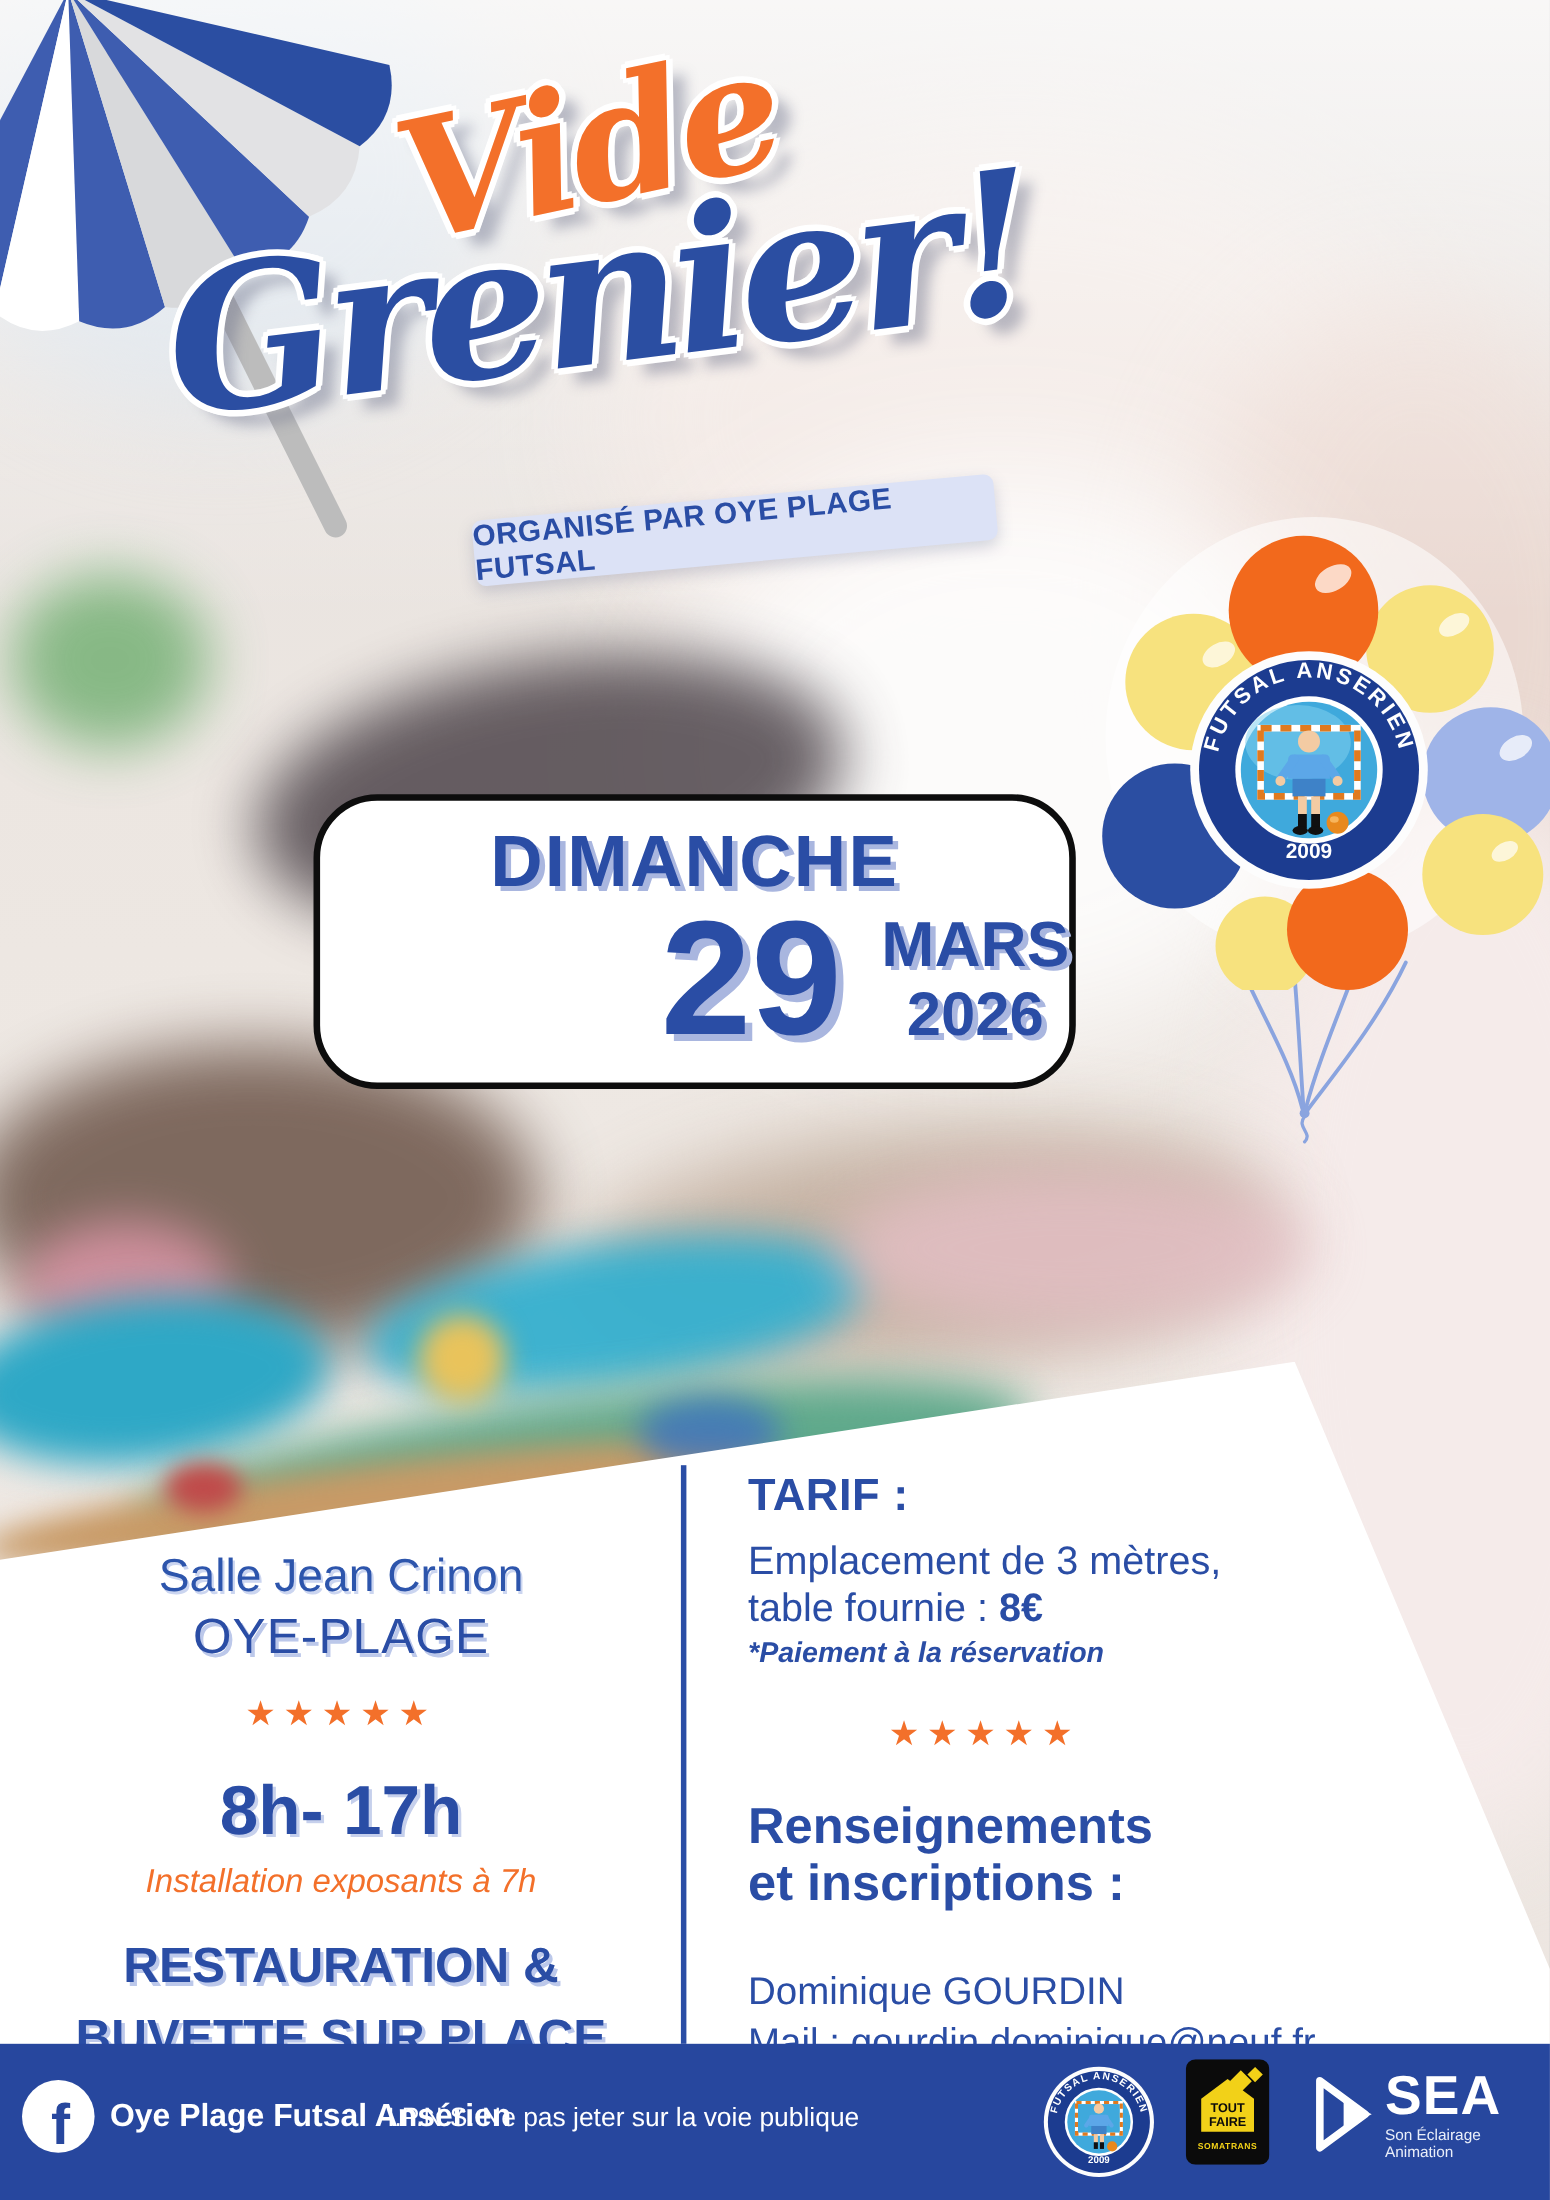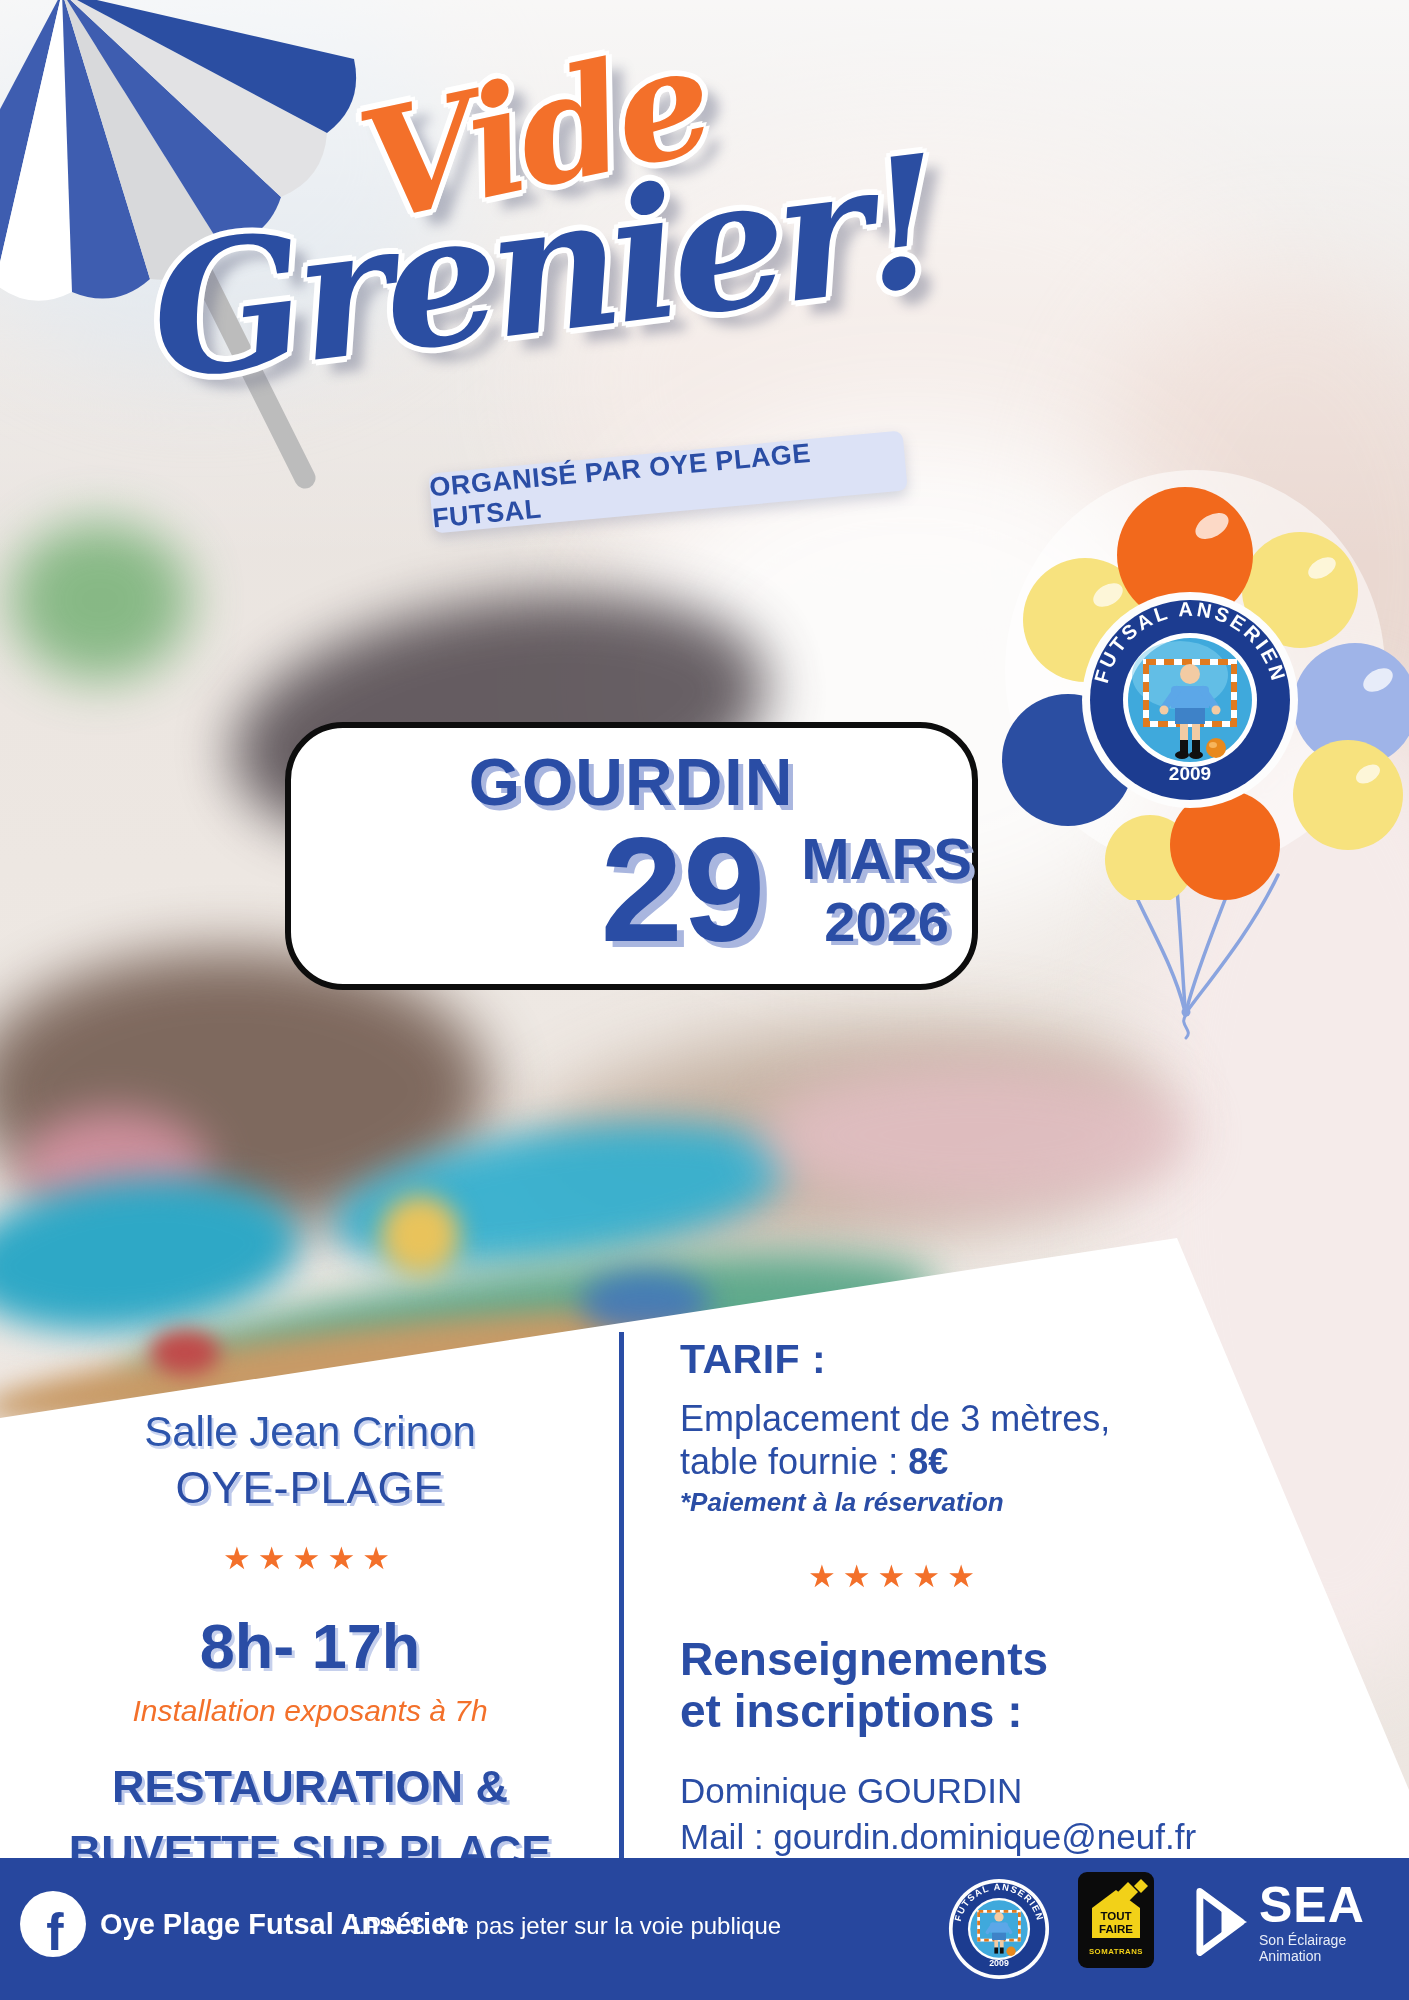--- a/index.html
+++ b/index.html
@@ -37,21 +37,21 @@
   .hours{font-size:63px;font-weight:bold;margin-top:34px;text-shadow:3px 3px 0 #C6D0EC;}
   .setup{font-style:italic;font-size:30px;color:#F3702A;margin-top:12px;}
   .food{font-size:45px;font-weight:bold;line-height:1.45;margin-top:26px;text-shadow:3px 3px 0 #BCC8EA;text-align:center;}
   .rightcol{left:680px;top:1336px;width:660px;text-align:left;z-index:5;color:#2A4DA5;}
   .tarif{font-size:41px;font-weight:bold;letter-spacing:.5px;}
   .tline{font-size:36px;margin-top:14px;line-height:1.2;}
   .tprice{font-weight:bold;}
   .tnote{font-size:26px;font-weight:bold;font-style:italic;margin-top:4px;}
   .rstars{margin-top:40px;margin-left:128px;margin-bottom:0;}
   .rhead{font-size:46px;font-weight:bold;line-height:1.12;margin-top:40px;}
-  .cname{font-size:35px;margin-top:34px;}
+  .cname{font-size:35px;margin-top:54px;}
   .cmail{font-size:35px;margin-top:6px;}
   .footer{left:0;top:1858px;width:1409px;height:142px;background:#27479E;z-index:6;}
   .fbcircle{left:20px;top:1891px;width:66px;height:66px;border-radius:50%;background:#fff;z-index:7;
             display:flex;align-items:flex-end;justify-content:center;overflow:hidden;}
   .fbf{font-family:"Liberation Sans",sans-serif;font-weight:bold;font-size:52px;color:#27479E;line-height:.92;transform:translateX(2px);}
   .fbname{left:100px;top:1908px;font-size:29px;font-weight:bold;color:#fff;z-index:7;}
   .legal{left:352px;top:1912px;font-size:24px;color:#fff;z-index:7;}
   .sealogo{left:1192px;top:1880px;display:flex;align-items:center;gap:10px;z-index:7;color:#fff;}
   .seaname{font-size:50px;font-weight:bold;letter-spacing:1px;line-height:1;}
   .seasub{font-size:14px;margin-top:2px;color:#E9EEF9;}
@@ -150,21 +150,21 @@
     <circle cx="136" cy="158" r="10" fill="#E8891D"></circle>
     <ellipse cx="133" cy="155" rx="4" ry="3" fill="#F7B55C"></ellipse>
     <path id="arcA" d="M 26,110 A 84,84 0 0 1 194,110" fill="none"></path>
     <text fill="#FFFFFF" font-size="20" font-weight="bold" letter-spacing="3">
       <textPath href="#arcA" startOffset="50%" text-anchor="middle">FUTSAL ANSERIEN</textPath>
     </text>
     <text x="110" y="190" text-anchor="middle" fill="#FFFFFF" font-size="19" font-weight="bold">2009</text>
   </svg>
 
   <div class="abs datebox">
-    <div class="dow">GOURDIN</div>
+    <div class="dow">DIMANCHE</div>
     <div class="daterow">
       <div class="bigday">29</div>
       <div class="moyr">
         <div class="month">MARS</div>
         <div class="year">2026</div>
       </div>
     </div>
   </div>
 
   <div class="abs whitepanel"></div>

